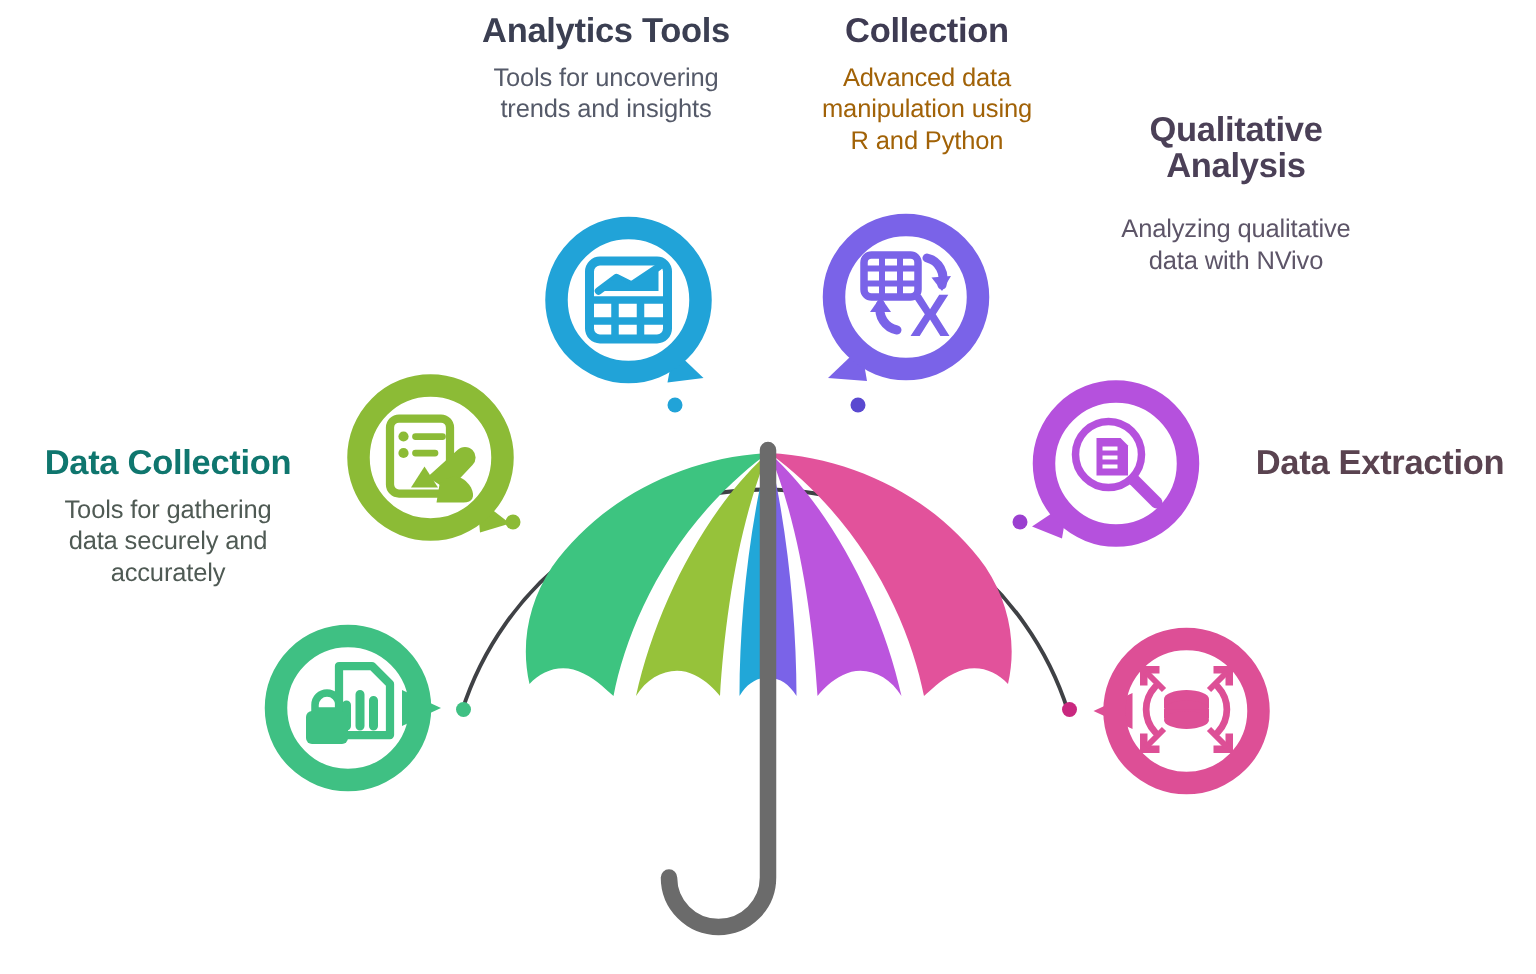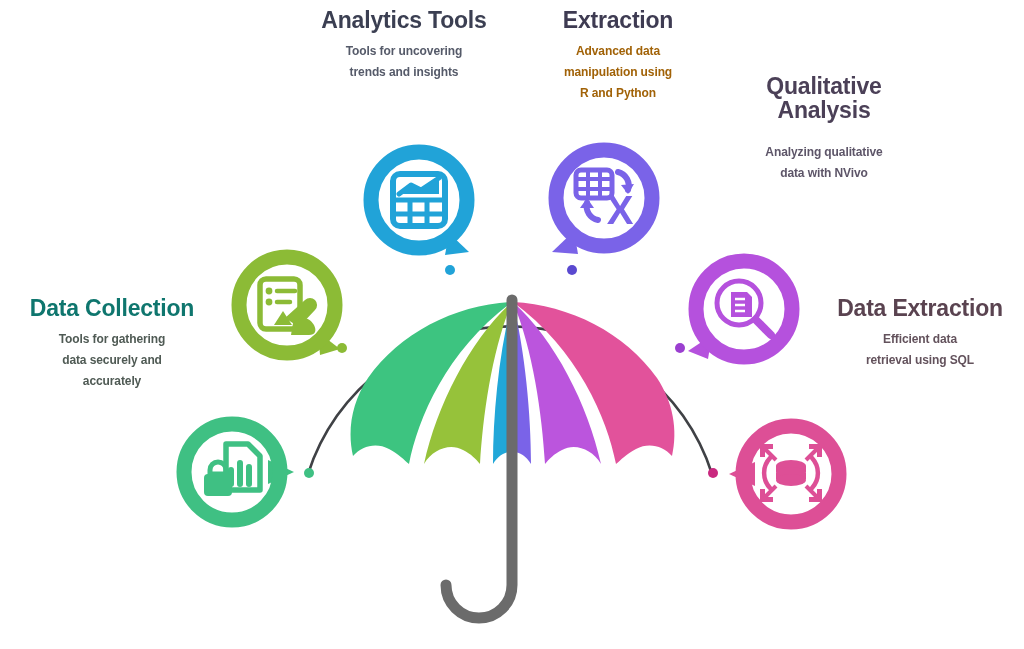--- a/index.html
+++ b/index.html
@@ -10,23 +10,22 @@
   }
   #canvas{position:absolute;inset:0;width:1024px;height:649px;}
   .art{position:absolute;left:0;top:0;width:1024px;height:649px;pointer-events:none;}
 
   .node{position:absolute;}
   .node .title{
     font-weight:bold;font-size:23px;line-height:24px;
     letter-spacing:-0.2px;margin:0 0 9px 0;
   }
   .node .desc{
-    font-size:12px;line-height:21px;color:#5b5f6e;margin:0;
+    font-size:17px;line-height:21px;color:#5b5f6e;margin:0;
     letter-spacing:-0.1px;
-    font-weight:bold;
   }
   .t-center{text-align:center;}
 
   
   .c-analytics .title{color:#3b3f52;}
   .c-analytics .desc{color:#555a69;}
   .c-programming .title{color:#3e3b52;}
   .c-programming .desc{color:#a16207;}
   .c-qualitative .title{color:#4b4057;}
   .c-qualitative .desc{color:#5d5568;margin-top:20px;}
@@ -193,32 +192,31 @@
     <circle cx="713" cy="473" r="5" fill="#c9287f"></circle>
   </g>
 </svg>
 
 <div class="node t-center c-analytics" id="node-analytics">
   <p class="title">Analytics Tools</p>
   <p class="desc">Tools for uncovering<br>trends and insights</p>
 </div>
 
 <div class="node t-center c-programming" id="node-programming">
-  <p class="title">Extraction</p>
+  <p class="title">Collection</p>
   <p class="desc">Advanced data<br>manipulation using<br>R and Python</p>
 </div>
 
 <div class="node t-center c-qualitative" id="node-qualitative">
   <p class="title">Qualitative<br>Analysis</p>
   <p class="desc">Analyzing qualitative<br>data with NVivo</p>
 </div>
 
 <div class="node t-center c-extraction" id="node-extraction">
   <p class="title">Data Extraction</p>
-  <p class="desc">Efficient data<br>retrieval using SQL</p>
 </div>
 
 <div class="node t-center c-report" id="node-report">
 </div>
 
 <div class="node t-center c-collection" id="node-collection">
   <p class="title">Data Collection</p>
   <p class="desc">Tools for gathering<br>data securely and<br>accurately</p>
 </div>
 

